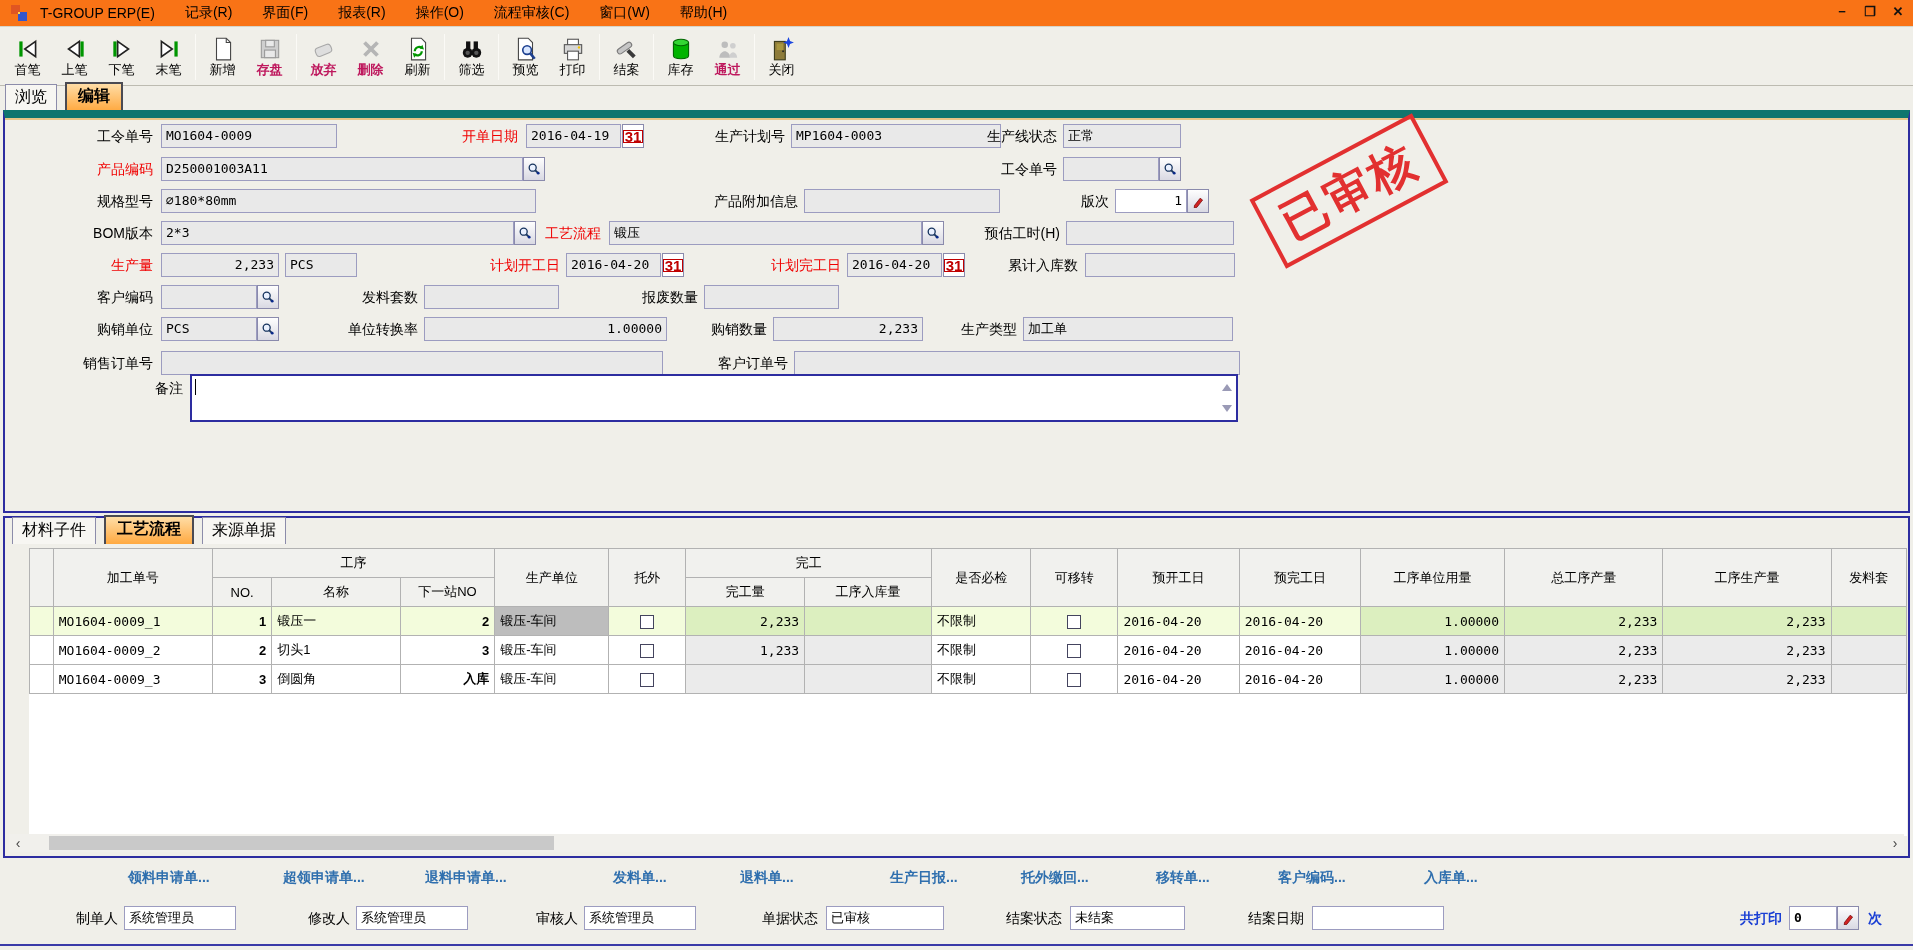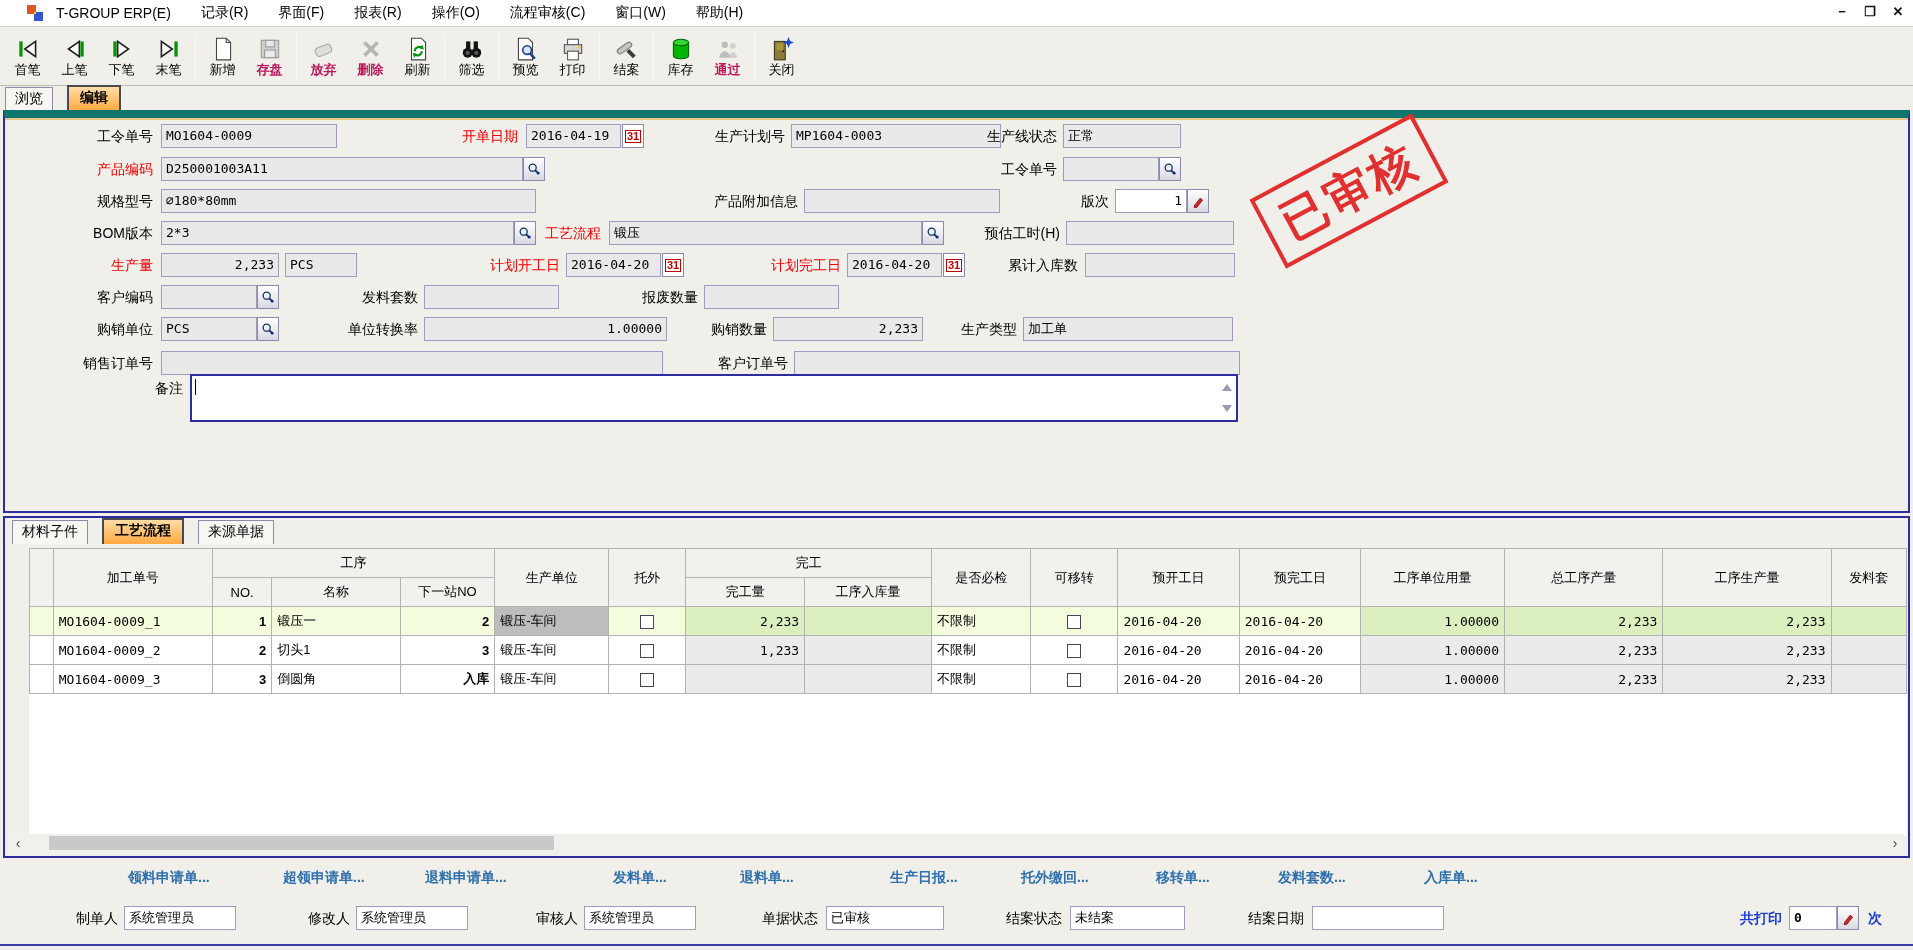--- a/index.html
+++ b/index.html
@@ -5,54 +5,54 @@
   * { box-sizing: border-box; margin:0; padding:0; }
   html,body { width:1913px; height:950px; }
   body {
     position:relative; overflow:hidden;
     background:#f0efe9;
     font-family:"Liberation Sans", sans-serif;
     font-size:13px; color:#000;
   }
   
   .menubar{position:absolute;left:0;top:0;width:1913px;height:27px;display:flex;align-items:center;
-    background:#ffffff;border-bottom:1px solid #d6d4c8;padding-left:24px;}
+    background:#f97316;border-bottom:1px solid #d6d4c8;padding-left:8px;}
   .appicon{width:18px;height:18px;margin:0 12px 0 2px;position:relative;}
   .menu-item{font-size:14px;margin-right:30px;white-space:nowrap;cursor:default;}
   .winctrl{position:absolute;right:6px;top:3px;display:flex;gap:10px;}
   .winctrl span{width:18px;height:18px;text-align:center;line-height:18px;font-weight:bold;font-size:13px;color:#111;}
   
   .toolbar{position:absolute;left:0;top:28px;width:1913px;height:58px;display:flex;align-items:center;
     background:#f0efe9;border-bottom:1px solid #bdbbb1;padding-left:4px;}
   .tbtn{width:47px;height:54px;display:flex;flex-direction:column;align-items:center;justify-content:center;gap:1px;}
   .tbtn svg{width:26px;height:26px;}
   .tbtn .tlabel{font-size:13px;line-height:14px;}
   .tbtn.disabled .tlabel{color:#be185d;font-weight:bold;}
   .tsep{width:1px;height:46px;background:#c3c1b7;border-right:1px solid #fbfaf6;margin:0 3px;}
   
   .viewtabs{position:absolute;left:5px;top:88px;height:23px;display:flex;align-items:flex-end;}
-  .vtab{padding:2px 9px 3px;border:1px solid #8c8caa;border-bottom:none;background:#f7f6f2;font-size:14px;margin-right:14px;}
+  .vtab{padding:2px 9px 3px;border:1px solid #8c8caa;border-bottom:none;background:#f7f6f2;font-size:16px;margin-right:8px;}
   .vtab.active{background:linear-gradient(#ffdda6,#ffa940);font-weight:bold;border:2px solid #4a4a52;border-bottom:none;padding:2px 11px 4px;}
   
   .panel{position:absolute;border:2px solid #2d2da0;background:#f0efe9;}
   #form-panel{left:3px;top:110px;width:1907px;height:403px;border-top:8px solid #0f766e;}
   #form-panel .innerline{position:absolute;left:0;top:0;width:100%;height:2px;background:#e8c687;}
   #detail-panel{left:3px;top:516px;width:1907px;height:342px;}
   
   .lbl{position:absolute;height:24px;line-height:24px;text-align:right;font-size:14px;white-space:nowrap;}
   .lbl.red{color:#f00000;}
   .fld{position:absolute;height:24px;line-height:22px;border:1px solid #9c9cc0;background:#e9e9e9;
     font-family:"DejaVu Sans Mono", monospace;font-size:13px;padding:0 4px;white-space:nowrap;overflow:hidden;}
   .fld.white{background:#fff;}
   .fld.r{text-align:right;}
   .btn{position:absolute;width:22px;height:24px;border:1px solid #8a8aac;
     background:linear-gradient(#fefefe,#d9d9e3);display:flex;align-items:center;justify-content:center;}
   .calbtn{position:absolute;width:22px;height:24px;border:1px solid #8a8aac;background:#fff;
     display:flex;align-items:center;justify-content:center;}
-  .cal31{font-size:11px;font-weight:bold;color:#c00000;border:1px solid #c00000;padding:0 1px;line-height:11px;background:#fff;}
+  .cal31{font-size:15px;font-weight:bold;color:#c00000;border:1px solid #c00000;padding:0 1px;line-height:11px;background:#fff;}
   #remark-box{position:absolute;left:185px;top:256px;width:1048px;height:48px;background:#fff;border:2px solid #2d2da0;}
   #remark-box .cursor{position:absolute;left:3px;top:3px;width:1px;height:16px;background:#000;}
   #remark-box .sarr{position:absolute;right:4px;width:0;height:0;border-left:5px solid transparent;border-right:5px solid transparent;}
   #remark-box .up{top:8px;border-bottom:7px solid #9a9ab6;}
   #remark-box .dn{bottom:8px;border-top:7px solid #9a9ab6;}
   
   .stamp{position:absolute;left:1252px;top:34px;width:184px;height:78px;border:4px solid #e23030;
     color:#e23030;font-size:46px;font-weight:bold;letter-spacing:3px;text-align:center;line-height:70px;
     transform:rotate(-28deg);background:rgba(255,255,255,0.0);}
   
@@ -500,21 +500,21 @@
 
 <div class="linkrow">
   <span class="dlink" style="left:128px">领料申请单...</span>
   <span class="dlink" style="left:283px">超领申请单...</span>
   <span class="dlink" style="left:425px">退料申请单...</span>
   <span class="dlink" style="left:613px">发料单...</span>
   <span class="dlink" style="left:740px">退料单...</span>
   <span class="dlink" style="left:890px">生产日报...</span>
   <span class="dlink" style="left:1021px">托外缴回...</span>
   <span class="dlink" style="left:1156px">移转单...</span>
-  <span class="dlink" style="left:1278px">发料套数...</span>
+  <span class="dlink" style="left:1278px">客户编码...</span>
   <span class="dlink" style="left:1424px">入库单...</span>
 </div>
 
 <div class="footer">
   <span class="lbl" style="left:22px;top:0;width:96px">制单人</span>
   <div class="fld white" style="left:124px;top:0;width:112px">系统管理员</div>
   <span class="lbl" style="left:254px;top:0;width:96px">修改人</span>
   <div class="fld white" style="left:356px;top:0;width:112px">系统管理员</div>
   <span class="lbl" style="left:482px;top:0;width:96px">审核人</span>
   <div class="fld white" style="left:584px;top:0;width:112px">系统管理员</div>

